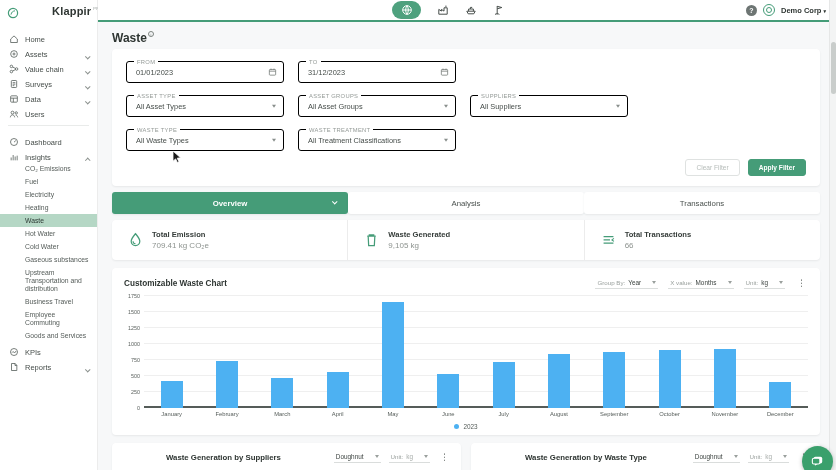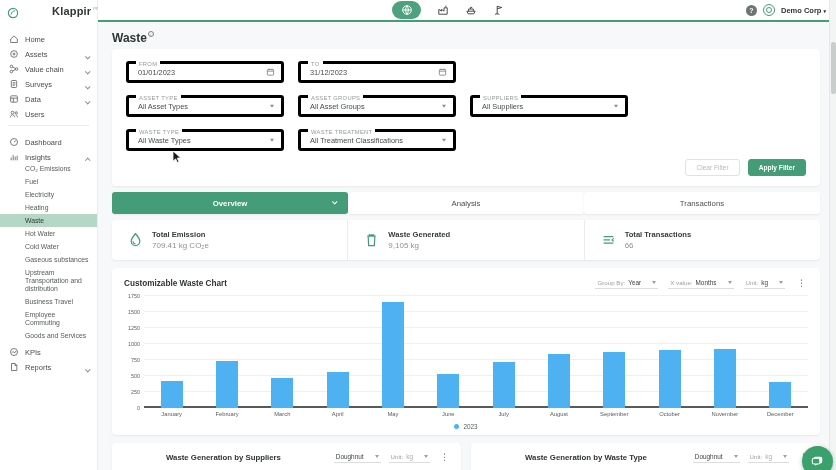--- a/index.html
+++ b/index.html
@@ -42,21 +42,21 @@
 
   
   .main { flex:1; padding:0 16px 0 14px; overflow:hidden; }
   .page-title { margin-top:9px; font-size:12px; font-weight:bold; color:#2e3532; }
   .sup-info { display:inline-block; width:6px; height:6px; border:.5px solid #7d8480; border-radius:50%;
     font-size:4px; line-height:6px; text-align:center; color:#7d8480; vertical-align:top; margin-left:1px; font-weight:normal; }
 
   .card { background:#fff; border-radius:4px; box-shadow:0 1px 2px rgba(40,50,45,.08); }
   .filter-card { margin-top:4px; padding:12px 14px 6px; }
   .frow { display:flex; gap:14px; margin-bottom:12px; }
-  .field { position:relative; width:158px; height:22px; border:3px solid #000000; border-radius:3px; background:#fff; cursor:pointer; }
+  .field { position:relative; width:158px; height:22px; border:1px solid #000000; border-radius:3px; background:#fff; cursor:pointer; }
   .flabel { position:absolute; top:-3.5px; left:7px; background:#fff; padding:0 3px; font-size:5.8px;
     letter-spacing:.3px; color:#949a97; white-space:nowrap; }
   .fvalue { position:absolute; left:9px; top:50%; transform:translateY(-50%); font-size:7.4px; color:#454c49; white-space:nowrap; }
   .fcal { position:absolute; right:6px; top:50%; transform:translateY(-50%); color:#6f7572; width:9px; height:9px; }
   .fcal svg { width:9px; height:9px; display:block; }
   .fcaret { position:absolute; right:7px; top:50%; transform:translateY(-40%); width:0; height:0;
     border-left:2.5px solid transparent; border-right:2.5px solid transparent; border-top:3.5px solid #888e8b; }
   .btnrow { display:flex; justify-content:flex-end; gap:8px; margin-top:2px; padding-bottom:4px; }
   .btn { font-size:6.6px; padding:4px 10px; border-radius:3px; cursor:pointer; }
   .btn.ghost { border:1px solid #dfe2e1; color:#b6bcb9; background:#fff; }

